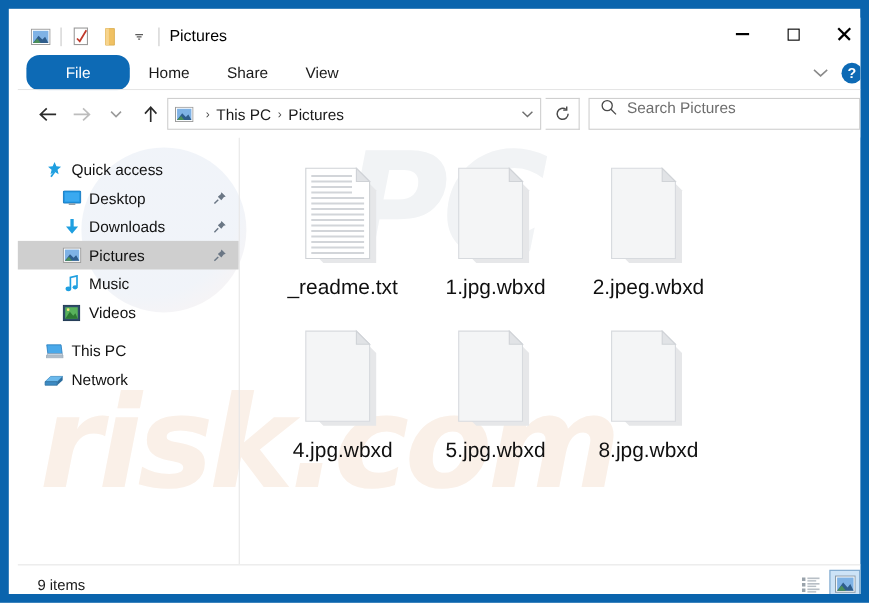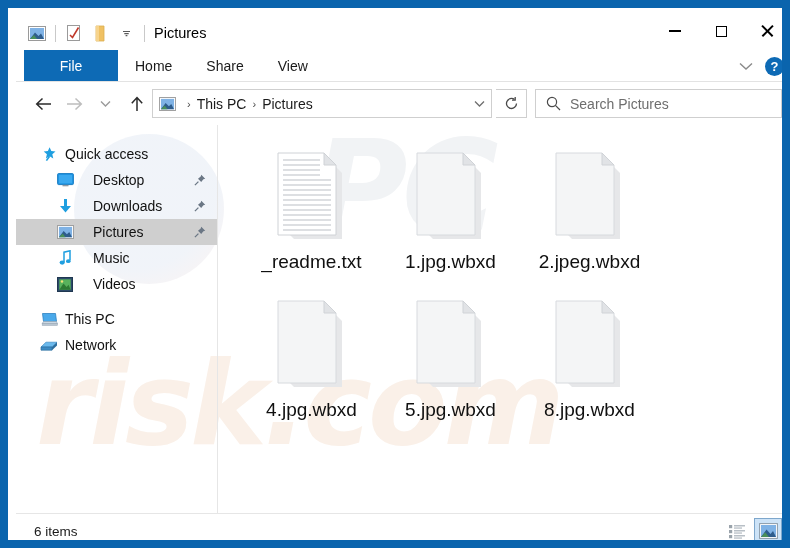--- a/index.html
+++ b/index.html
@@ -154,20 +154,21 @@
     font-size: 14px;
     color: #1a1a1a;
     white-space: nowrap;
   }
   .rib-tab.file {
     background: #0d6ab5;
     color: #ffffff;
     min-width: 58px;
     text-align: center;
     padding: 0 18px;
+    border-radius: 12px;
   }
   #ribbon-right {
     position: absolute;
     right: 6px; top: 0;
     height: 32px;
     display: flex; align-items: center; gap: 8px;
   }
   #ribbon-collapse {
     width: 22px; height: 22px;
     display: flex; align-items: center; justify-content: center;
@@ -244,21 +245,21 @@
     background: #fff;
     display: flex; align-items: center; justify-content: center;
   }
   #search-box {
     position: absolute;
     left: 519px; top: 7px;
     width: 247px; height: 29px;
     border: 1px solid #cfcfcf;
     background: #ffffff;
     box-sizing: border-box;
-    display: flex; align-items: center;
+    display: flex; align-items: flex-start;
   }
   #search-icon-wrap { margin: 0 9px 0 10px; display:flex; }
   #search-input {
     border: none;
     outline: none;
     font-family: "Liberation Sans", sans-serif;
     font-size: 14px;
     color: #4a4a4a;
     background: transparent;
     width: 190px;
@@ -286,21 +287,21 @@
     z-index: 3;
   }
   .nav-item {
     position: relative;
     height: 26px;
     display: flex;
     align-items: center;
     padding-left: 24px;
     box-sizing: border-box;
   }
-  .nav-item.indent { padding-left: 40px; gap: 12px; }
+  .nav-item.indent { padding-left: 40px; }
   .nav-item.selected { background: #cfcfcf; }
   .nav-icon {
     width: 18px; height: 17px;
     display: flex; align-items: center; justify-content: center;
     margin-right: 7px;
     flex: 0 0 18px;
   }
   .nav-label {
     font-size: 14px;
     color: #111111;
@@ -727,21 +728,21 @@
               </svg>
             </div>
             <div class="file-name">8.jpg.wbxd</div>
           </div>
         </div>
 
       </div>
     </div>
 
     <div id="status-bar">
-      <div id="status-text">6 items</div>
+      <div id="status-text">9 items</div>
       <div id="view-buttons">
         <div class="view-btn">
           <svg width="17" height="15" viewBox="0 0 17 15">
             <g fill="#9aa3ab">
               <rect x="0" y="1" width="3.2" height="3.2"></rect>
               <rect x="0" y="6" width="3.2" height="3.2"></rect>
               <rect x="0" y="11" width="3.2" height="3.2"></rect>
             </g>
             <g fill="#b8bfc6">
               <rect x="5" y="1" width="11" height="1.5"></rect>

